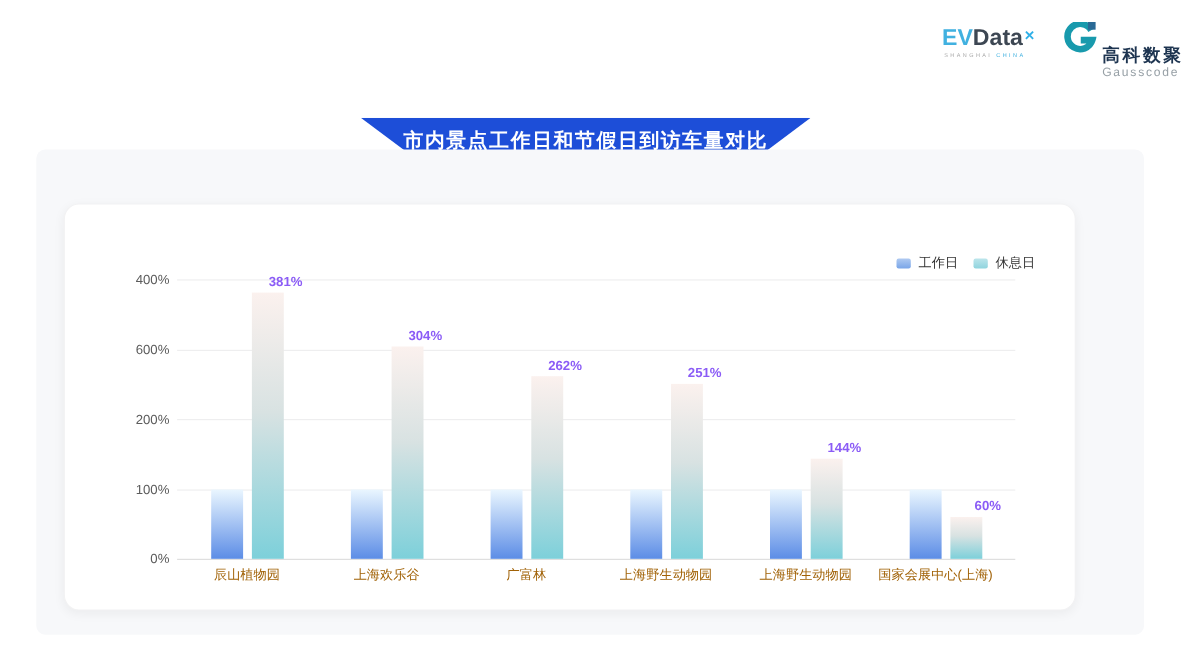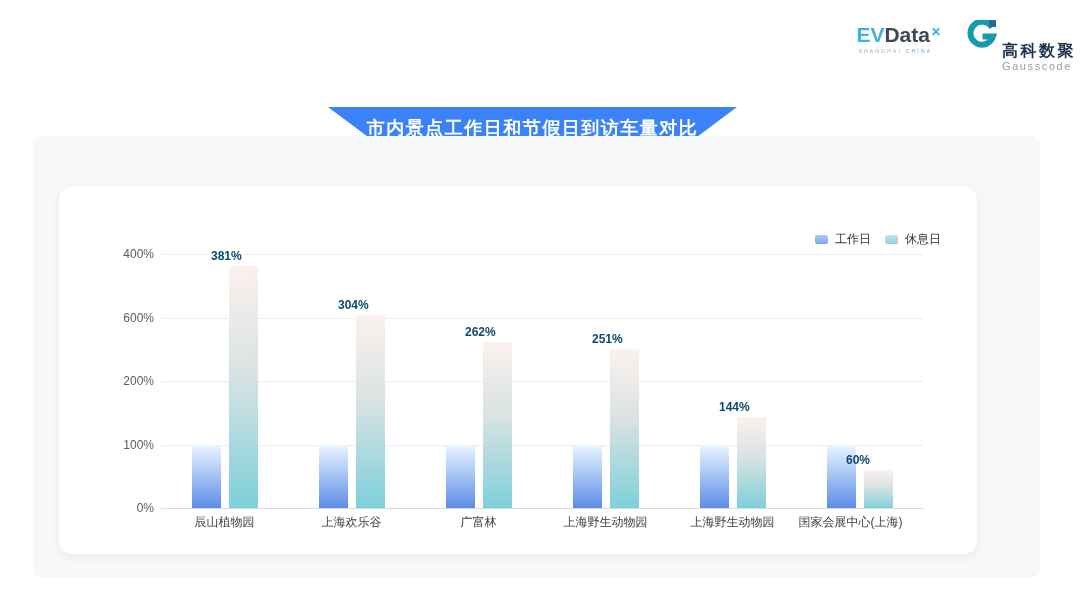--- a/index.html
+++ b/index.html
@@ -42,23 +42,23 @@
   .legend-marker { width:13px; height:9px; border-radius:2px; }
   .legend-label { font-size:12px; color:#333333; }
 
   
   .plot { position:absolute; left:102px; top:68px; width:762px; height:254px; }
   .gridline { position:absolute; left:0; width:100%; height:0; border-top:1px solid #ededee; }
   .gridline.base { border-top:1px solid #dcdcdc; }
   .ylabels { position:absolute; left:0; top:68px; width:95px; height:254px; }
   .ylab { position:absolute; right:0; width:95px; text-align:right; font-size:12px; color:#5c5c5c; }
   .bar { position:absolute; bottom:0; width:29px; }
-  .bar-value { position:absolute; width:64px; text-align:left; font-size:12px; font-weight:600; color:#0c4a6e; }
+  .bar-value { position:absolute; width:64px; text-align:right; font-size:12px; font-weight:600; color:#8b5cf6; }
   .xlabels { position:absolute; left:102px; top:328px; width:762px; height:18px; }
-  .xlab { position:absolute; top:0; width:127px; text-align:center; font-size:12px; color:#404040; white-space:nowrap; }
+  .xlab { position:absolute; top:0; width:127px; text-align:center; font-size:12px; color:#a16207; white-space:nowrap; }
 </style>
 </head>
 <body>
 
 <div class="page">
 
   <div class="logos">
     <div class="evdata">
       <div class="evdata-line"><span class="evdata-ev">EV</span><span class="evdata-data">Data</span><span class="evdata-mark">✕</span></div>
       <div class="evdata-sub"><span class="sh">SHANGHAI</span> <span class="cn">CHINA</span></div>
@@ -68,21 +68,21 @@
         <path d="M 26 7.5 A 11.5 11.5 0 1 0 27 16.5 L 16.5 16.5" fill="none" stroke="#189aad" stroke-width="6"></path>
         <rect x="23" y="0" width="7" height="7" fill="#2a6a96"></rect>
       </svg>
       <div class="gauss-text">
         <div class="gauss-cn">高科数聚</div>
         <div class="gauss-en">Gausscode</div>
       </div>
     </div>
   </div>
 
-  <div class="banner" style="background: #3b82f6;">
+  <div class="banner" style="background: #1d4ed8;">
     <span>市内景点工作日和节假日到访车量对比</span>
   </div>
 
   <div class="panel">
     <div class="card">
       <div class="legend">
           <div class="legend-item">
             <span class="legend-marker" style="background: linear-gradient(rgba(122, 166, 232, 0.6), rgb(122, 166, 232));"></span>
             <span class="legend-label">工作日</span>
           </div>

